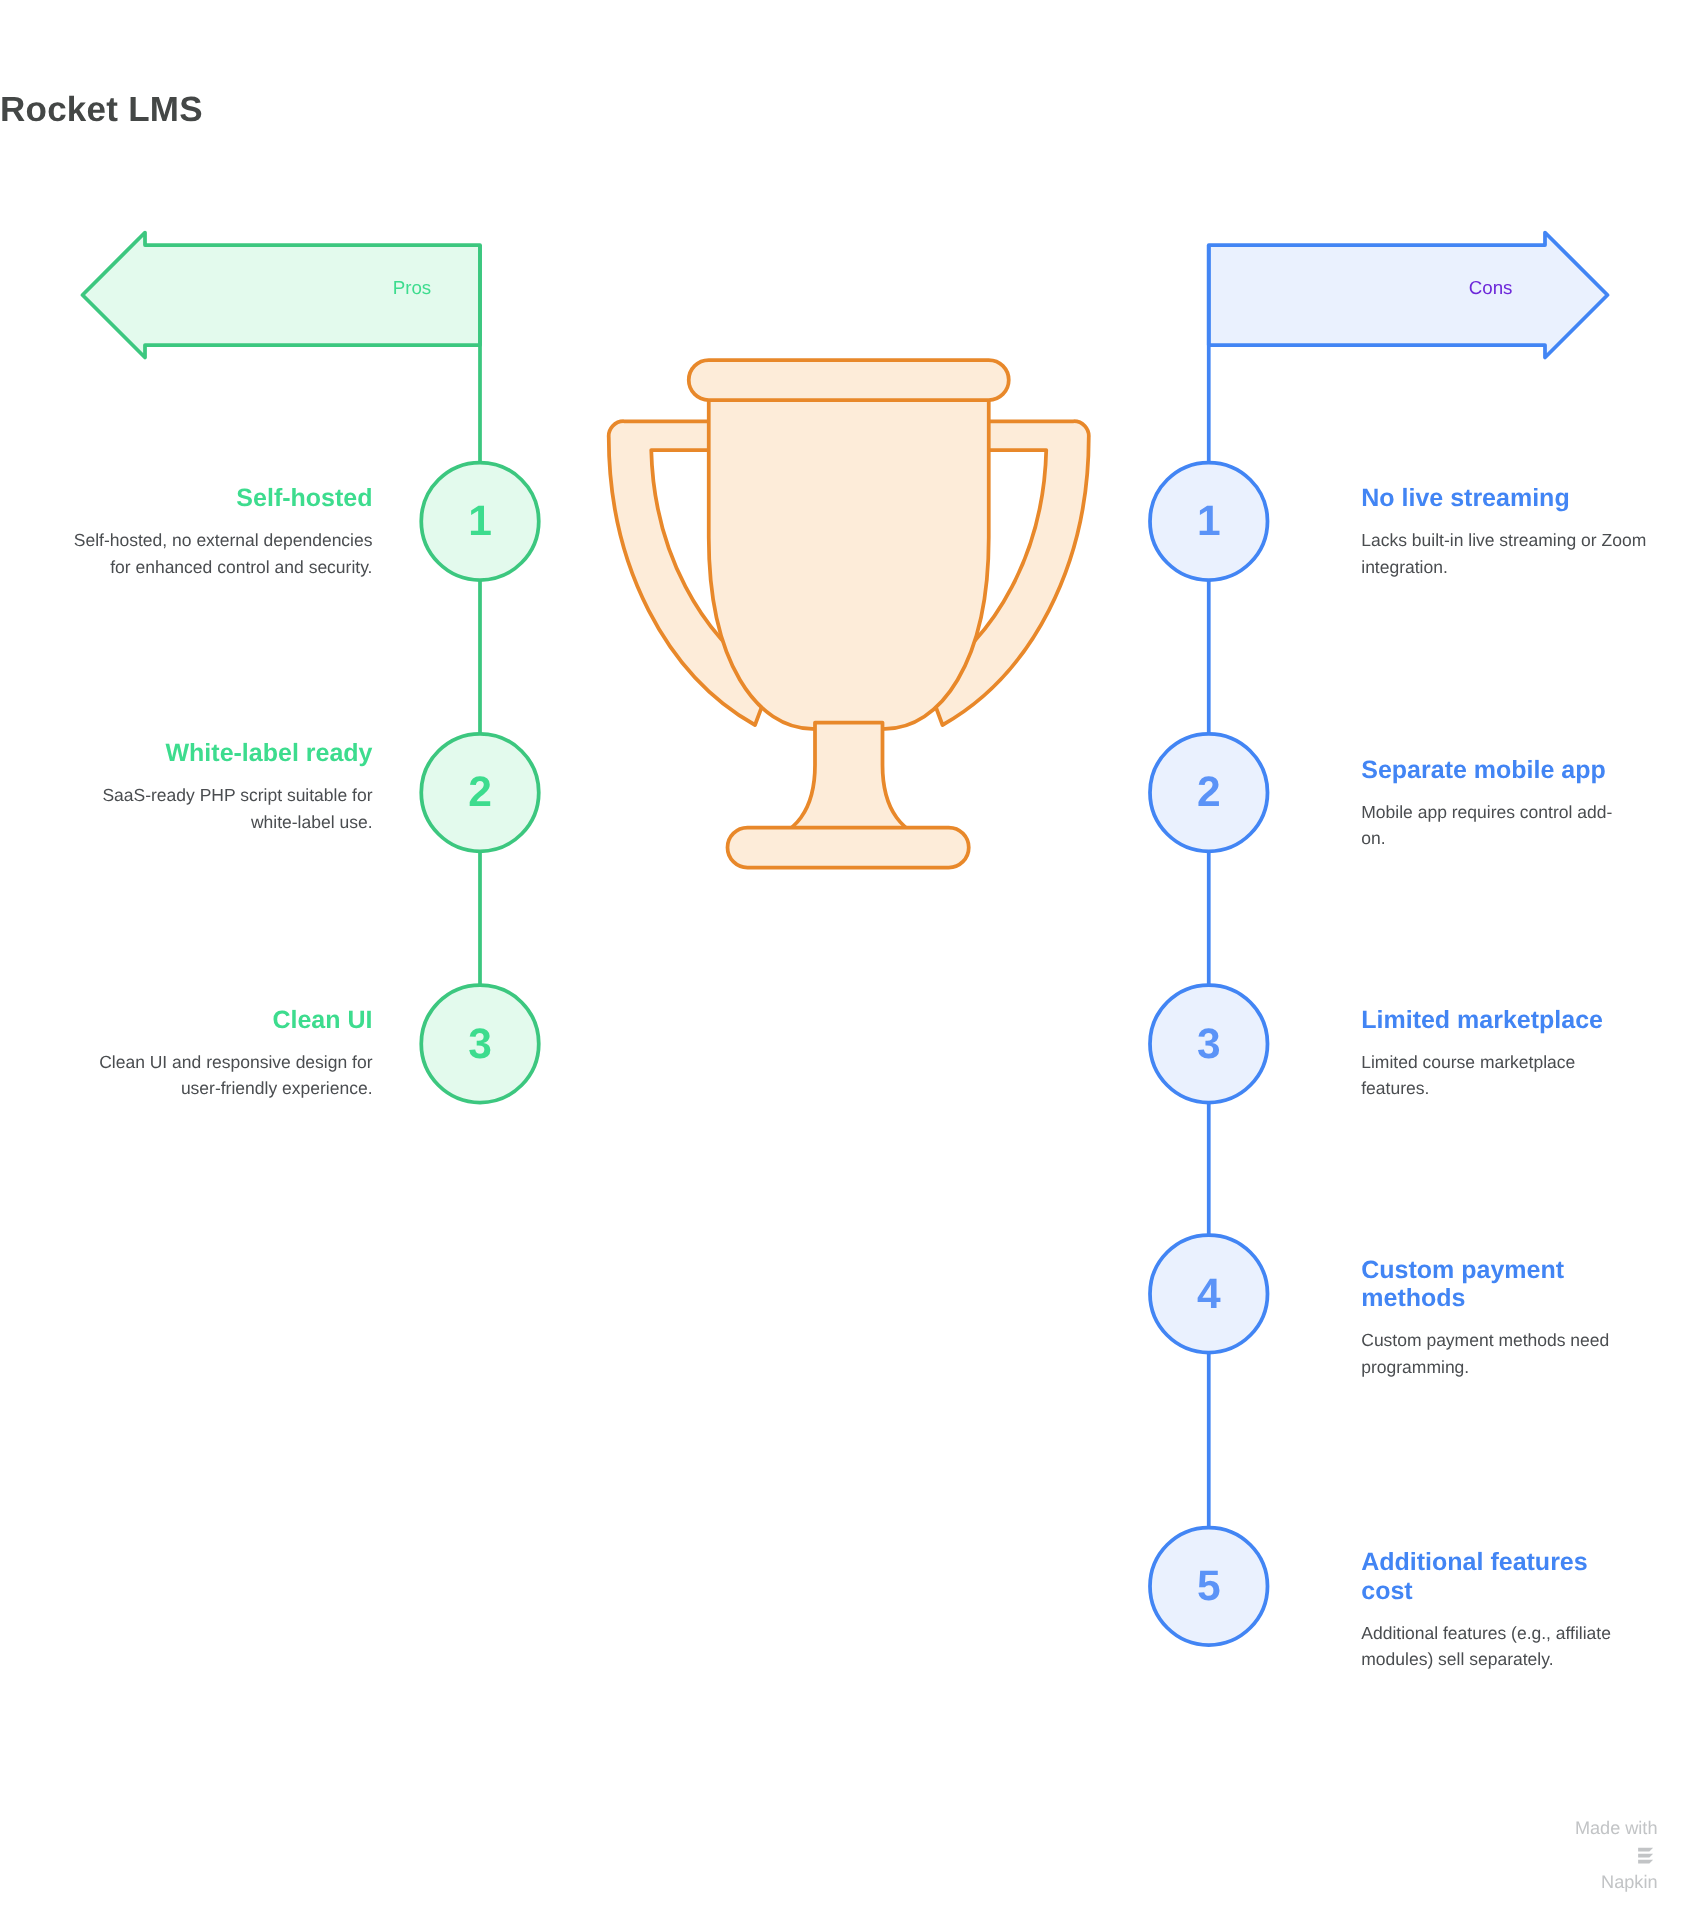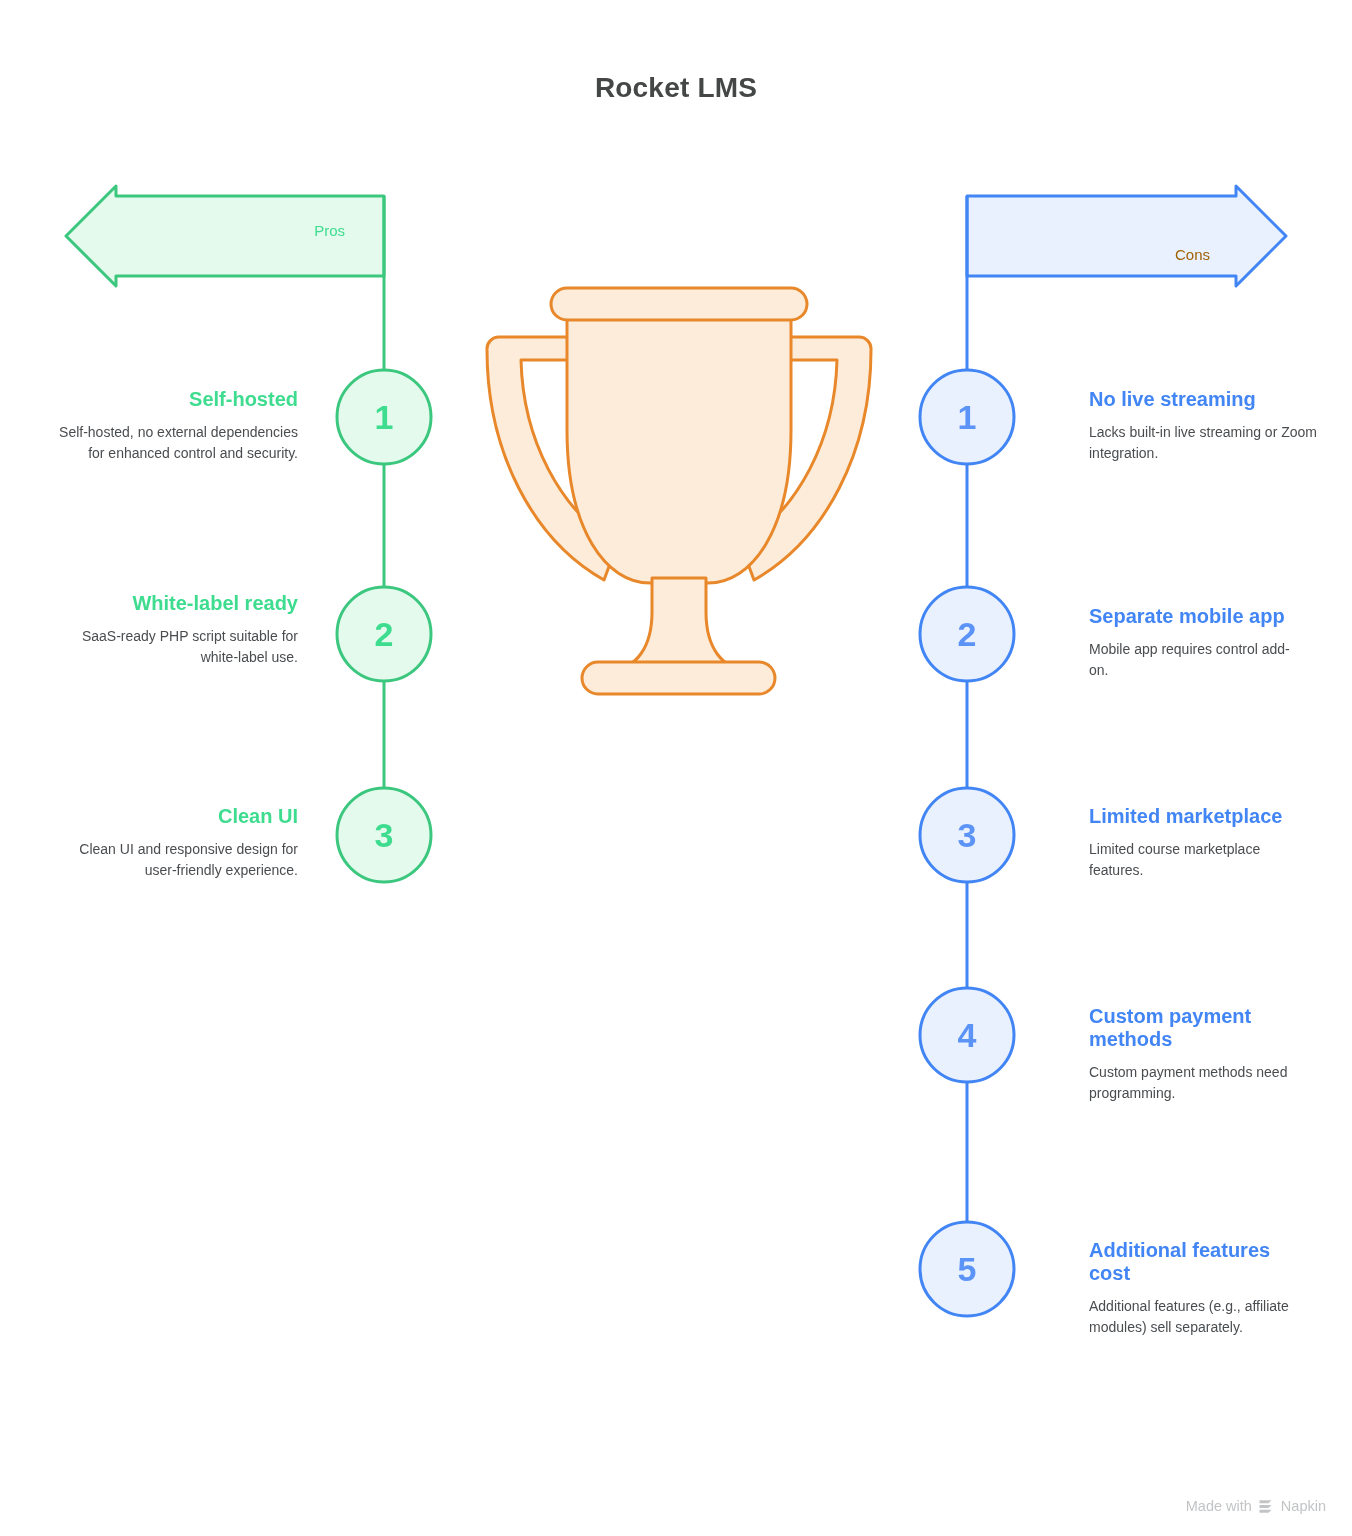--- a/index.html
+++ b/index.html
@@ -15,21 +15,21 @@
     position: relative;
     overflow: hidden;
   }
 
   
   .page-title {
     position: absolute;
     top: 72px;
     left: 0;
     width: 1352px;
-    text-align: center;
+    text-align: left;
     font-size: 28px;
     font-weight: bold;
     color: #444746;
     letter-spacing: 0.2px;
   }
 
   
   #canvas {
     position: absolute;
     top: 0;
@@ -85,32 +85,33 @@
   
   .banner-label {
     position: absolute;
     font-size: 15px;
     font-weight: normal;
     text-align: right;
     width: 200px;
     user-select: none;
   }
   .banner-label.pros { color: #3ddc8e; left: 145px; top: 222px; }
-  .banner-label.cons { color: #a16207; left: 1010px; top: 222px; margin-top: 24px; }
+  .banner-label.cons { color: #6d28d9; left: 1010px; top: 222px; }
 
   
   .footer {
     position: absolute;
     right: 26px;
     bottom: 22px;
     display: flex;
     align-items: flex-end;
     gap: 6px;
     color: #c2c4c6;
     font-size: 14.5px;
+    flex-direction: column;
   }
   .footer .logo { display: block; }
 </style>
 </head>
 <body>
 
 <div class="page-title">Rocket LMS</div>
 
 <svg id="canvas" viewBox="0 0 1352 1536">
 

